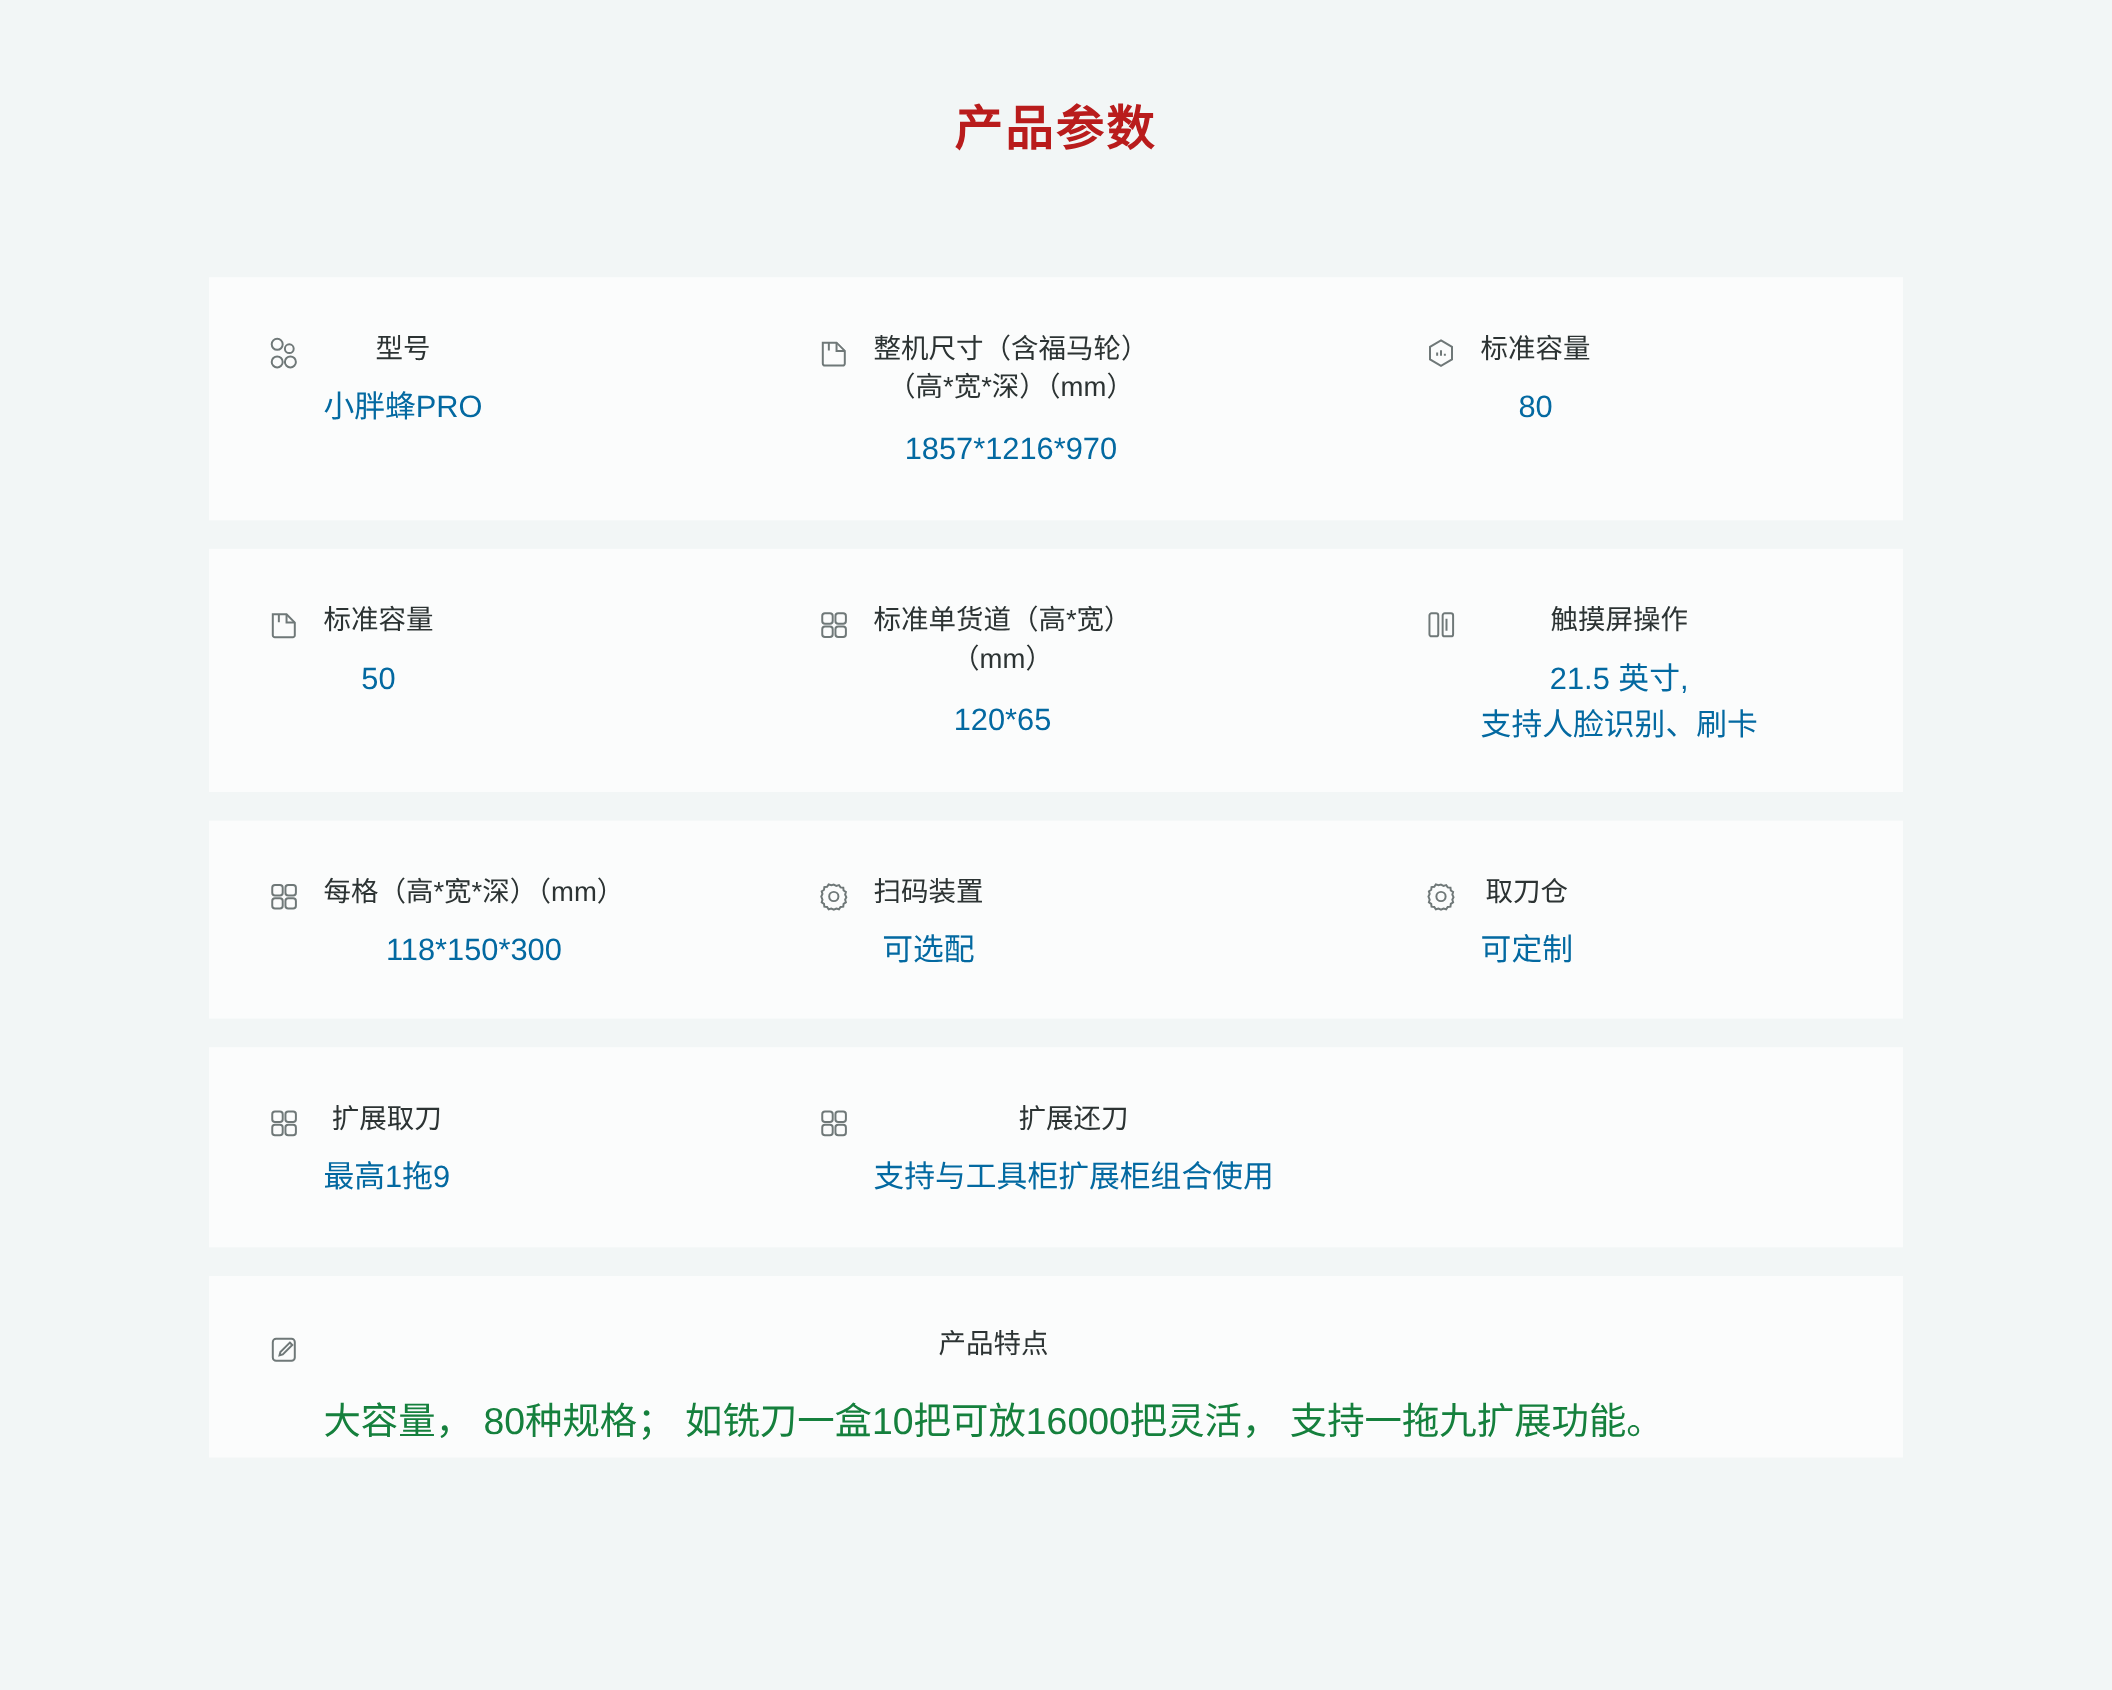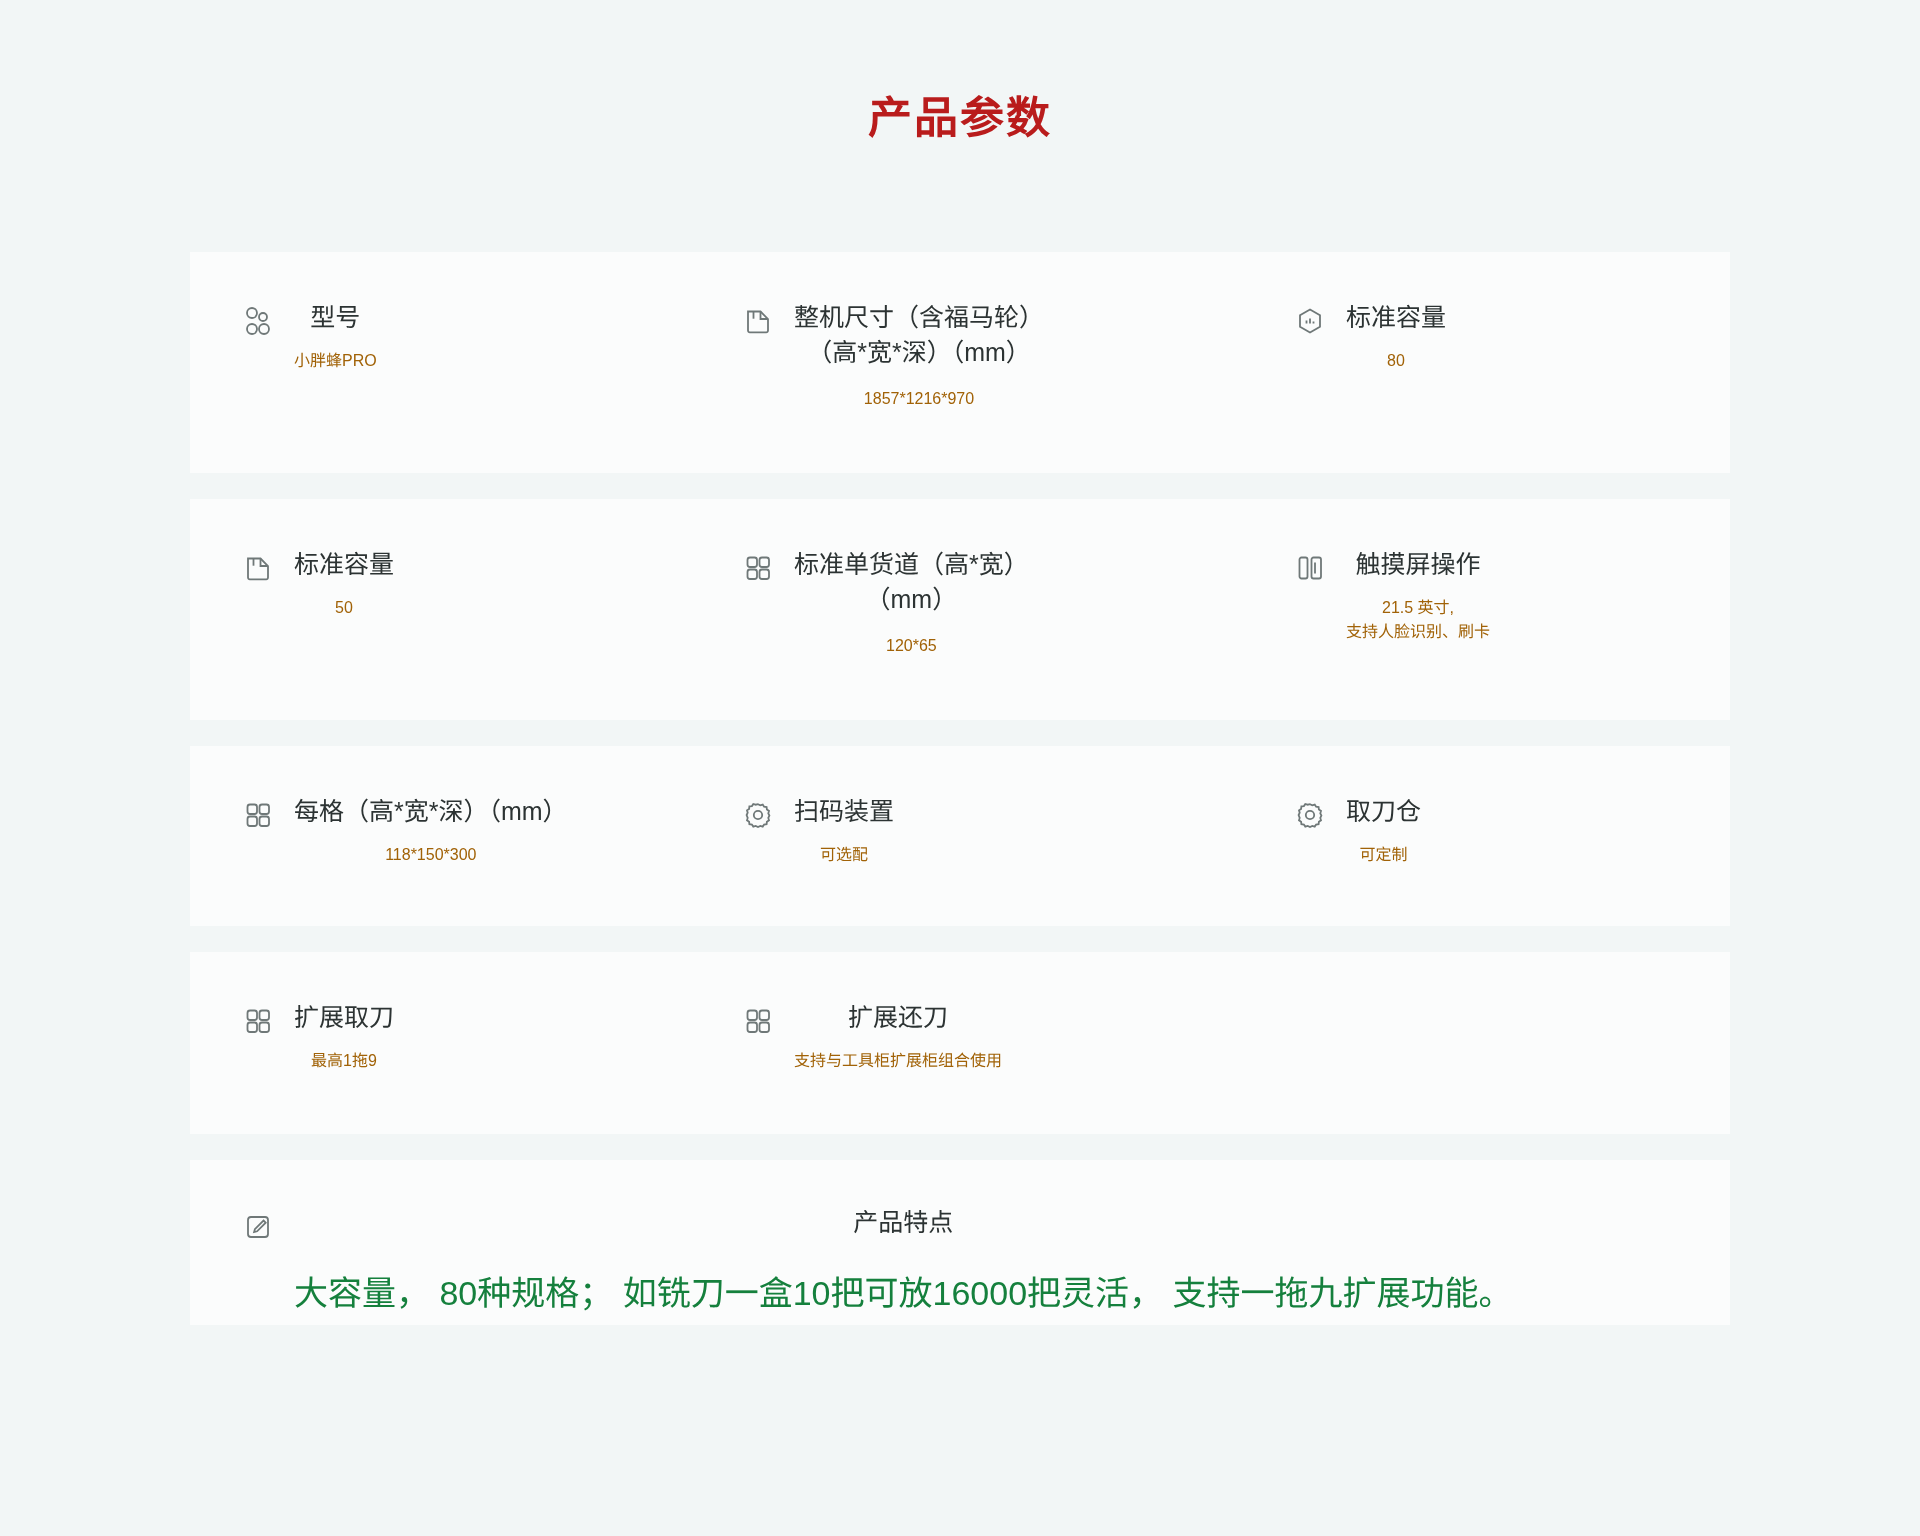--- a/index.html
+++ b/index.html
@@ -70,22 +70,22 @@
 
   .texts { padding-top: 0; }
   .label {
     font-size: 25px;
     color: #2c3333;
     line-height: 1.42;
     font-weight: 500;
     white-space: pre-line;
   }
   .value {
-    font-size: 16px;
-    color: #a16207;
+    font-size: 28px;
+    color: #0369a1;
     line-height: 1.5;
     margin-top: 14px;
     white-space: pre-line;
   }
 
   
   .c2-dim-value { margin-top: 16px; }
 
   .feature-text {
     font-size: 34px;

